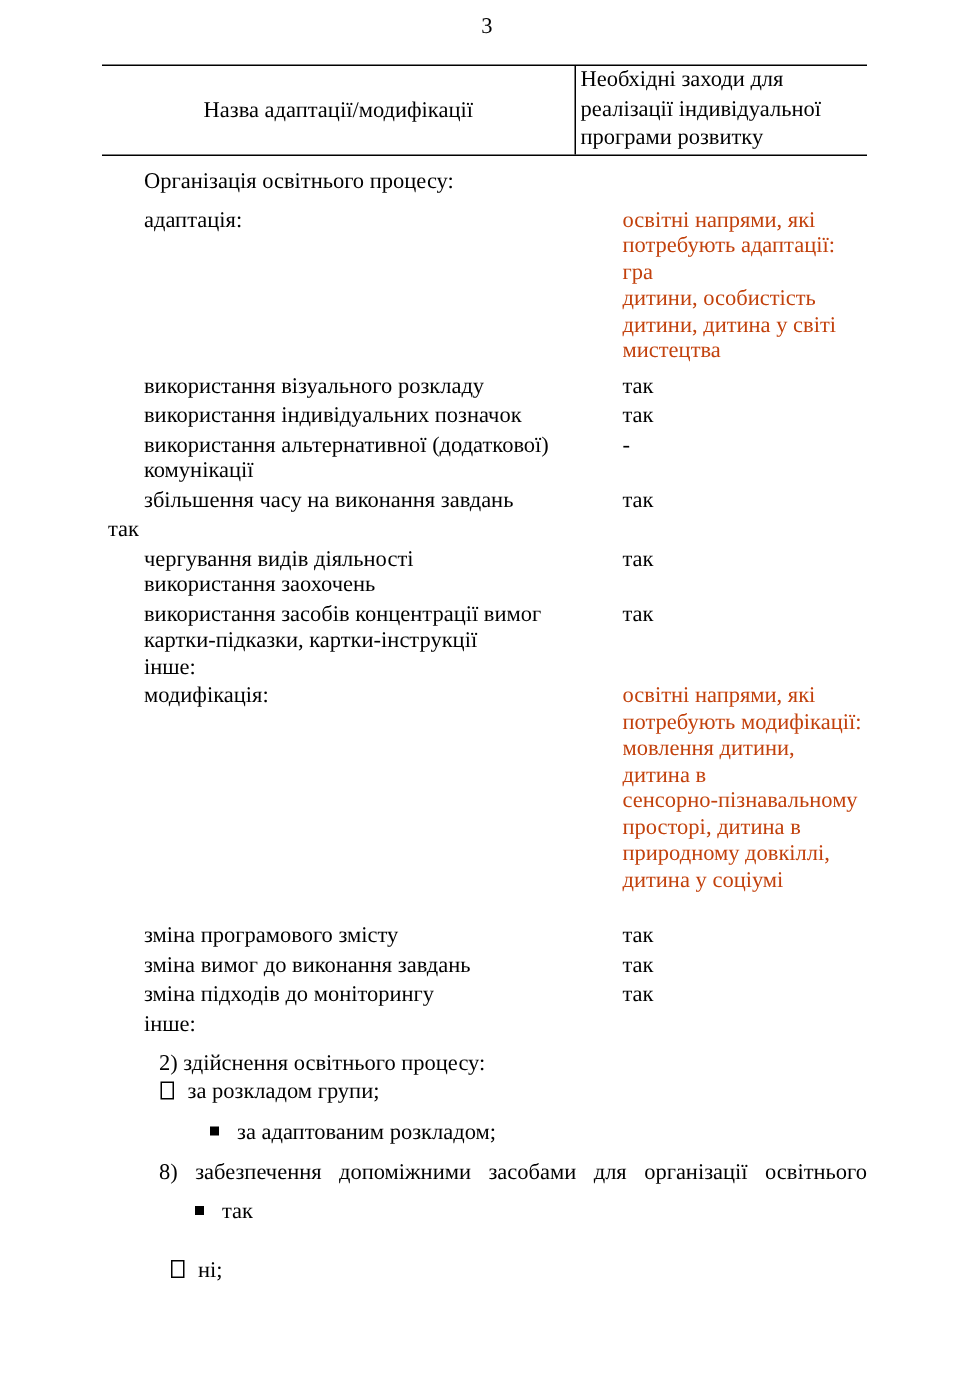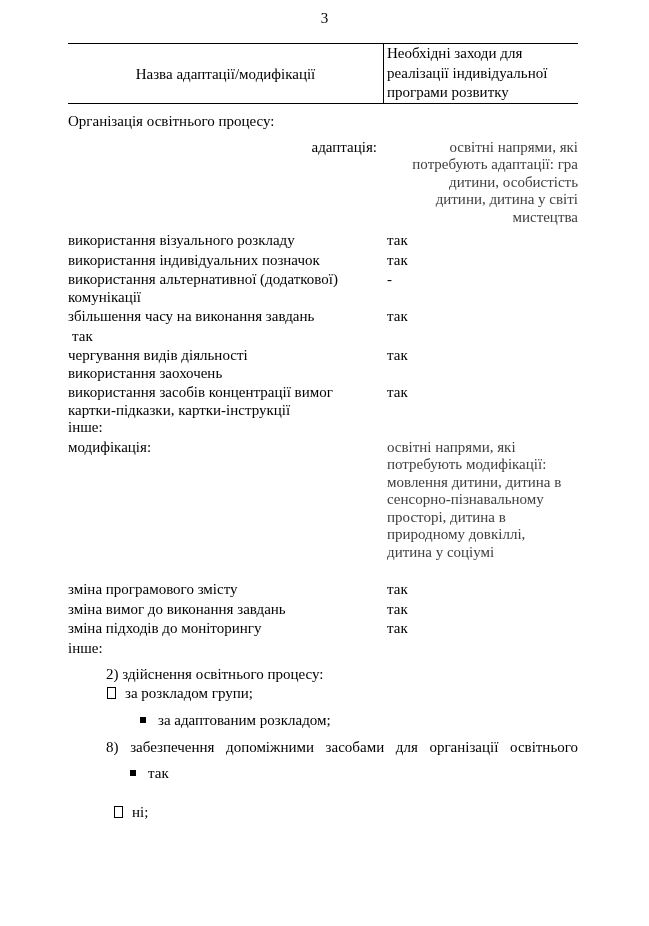--- a/index.html
+++ b/index.html
@@ -24,25 +24,25 @@
   }
   .th-right {
     flex: 1; border-left: 1.4px solid #000;
     display: flex; align-items: center; justify-content: center;
     text-align: left; line-height: 19.5px; padding: 0 3px;
   }
 
   
   .tbl-body { padding-top: 9px; }
   .row { display: flex; margin-bottom: 2px; }
-  .row-label { width: 315px; padding-right: 6px; white-space: pre-line; line-height: 17.5px; }
+  .row-label { width: 315px; padding-right: 6px; white-space: pre-line; line-height: 17.5px; margin-left: 28px; }
   .row-value { flex: 1; padding-left: 4px; white-space: pre-line; line-height: 17.5px; }
-  .red { color: #404040; }
+  .red { color: #c2410c; }
   .mb8  { margin-bottom: 8px; }
-  .mb6  { margin-bottom: 6px; text-align: right; }
+  .mb6  { margin-bottom: 6px; }
   .mb20 { margin-bottom: 20px; }
 
   
   .para { line-height: 17.5px; }
   .p-item2 { margin-top: 9px; text-indent: 38px; }
   .p-cb1   { margin-top: 1px; margin-left: 39px; }
   .p-bul1  { margin-top: 10px; margin-left: 72px; }
   .p-item3-l1 { margin-top: 9px; text-indent: 38px; text-align: justify; text-align-last: justify; }
   .p-item3-l2 { }
   .p-bul2  { margin-top: 9px; margin-left: 62px; }

